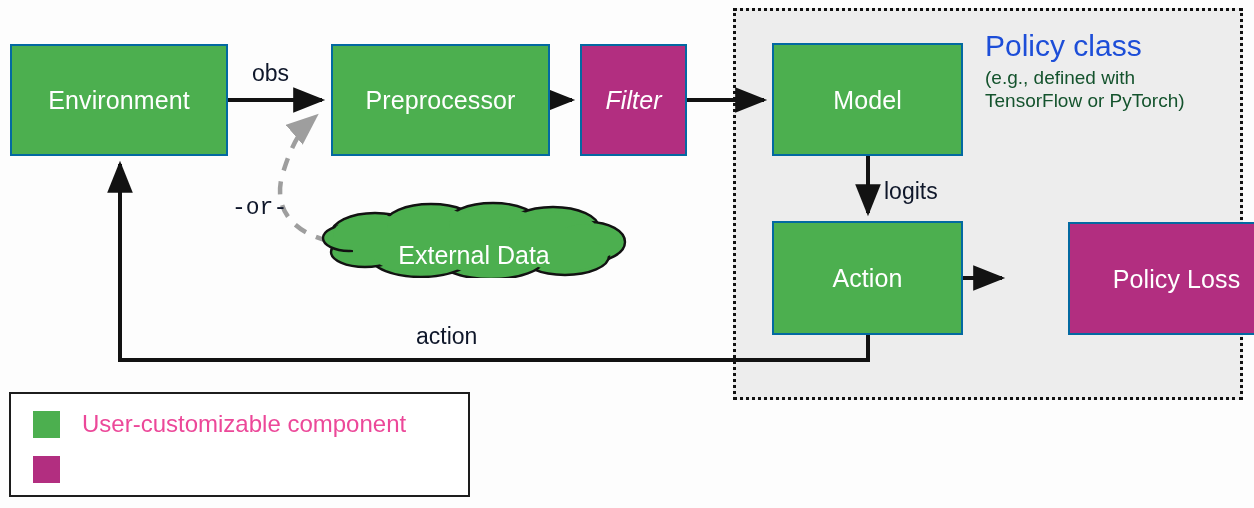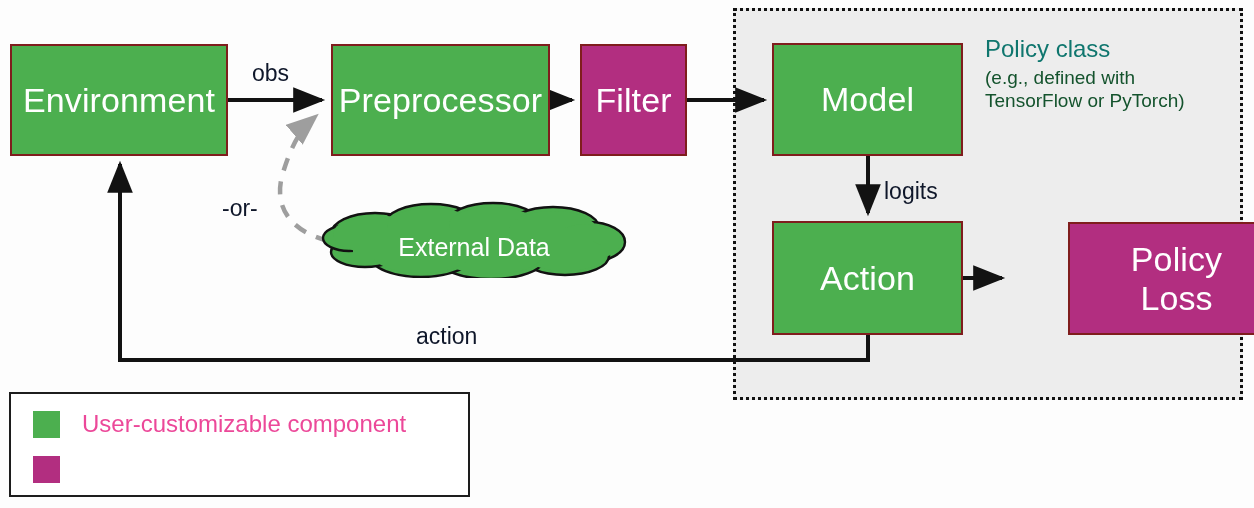--- a/index.html
+++ b/index.html
@@ -13,75 +13,74 @@
 
   
   .policy-region{
     position:absolute;
     left:733px;top:8px;width:510px;height:392px;
     background:#ededed;
     border:3px dotted #121212;
     box-sizing:border-box;
   }
   .policy-title{
-    position:absolute;left:985px;top:36px;width:262px;
-    font-size:24px;color:#0f766e;line-height:1.05;
+    position:absolute;left:985px;top:30px;width:262px;
+    font-size:30px;color:#1d4ed8;line-height:1.05;
     white-space:nowrap;
   }
   .policy-sub{
     position:absolute;left:985px;top:66px;width:268px;
     font-size:19px;color:#14532d;line-height:1.22;
   }
 
   
   .node{
     position:absolute;
-    border:2px solid #7f1d1d;
+    border:2px solid #0369a1;
     box-sizing:border-box;
     display:flex;align-items:center;justify-content:center;
-    text-align:center;
     color:#ffffff;
-    font-size:34px;
+    font-size:25px;
     line-height:1.12;
     letter-spacing:.1px;
   }
   .node.green{background:#4caf4f;}
   .node.magenta{background:#b22e80;}
 
   #node-environment{left:10px;top:44px;width:218px;height:112px;}
   #node-preprocessor{left:331px;top:44px;width:219px;height:112px;}
-  #node-filter{left:580px;top:44px;width:107px;height:112px;}
+  #node-filter{left:580px;top:44px;width:107px;height:112px;font-style:italic;}
   #node-model{left:772px;top:43px;width:191px;height:113px;}
   #node-action-distribution{left:772px;top:221px;width:191px;height:114px;}
   #node-policy-loss{left:1068px;top:222px;width:193px;height:113px;padding-left:24px;}
 
   
   #node-external-data{
     position:absolute;left:313px;top:200px;width:314px;height:78px;
   }
   #node-external-data svg{display:block;width:314px;height:78px;}
   .cloud-label{
-    position:absolute;left:0;top:8px;width:314px;height:78px;
+    position:absolute;left:0;top:16px;width:314px;height:78px;
     display:flex;align-items:center;justify-content:center;
     color:#ffffff;font-size:25px;
     padding-left:8px;box-sizing:border-box;
   }
 
   
   #wires{position:absolute;left:0;top:0;width:1254px;height:508px;
          pointer-events:none;}
 
   
   .edge-label{
     position:absolute;font-size:23px;color:#0f172a;white-space:nowrap;
   }
   #label-obs{left:252px;top:60px;}
   #label-logits{left:884px;top:170px;margin-top:8px;}
   #label-action{left:416px;top:323px;}
-  #label-or{left:222px;top:195px;}
+  #label-or{left:232px;top:195px;font-family:Liberation Mono, monospace;}
 
   
   #legend{
     position:absolute;left:9px;top:392px;width:461px;height:105px;
     background:#ffffff;border:2px solid #1d1d1d;box-sizing:border-box;
   }
   .legend-row{
     position:absolute;left:22px;display:flex;align-items:center;
   }
   #legend-row-0{top:16px;}

